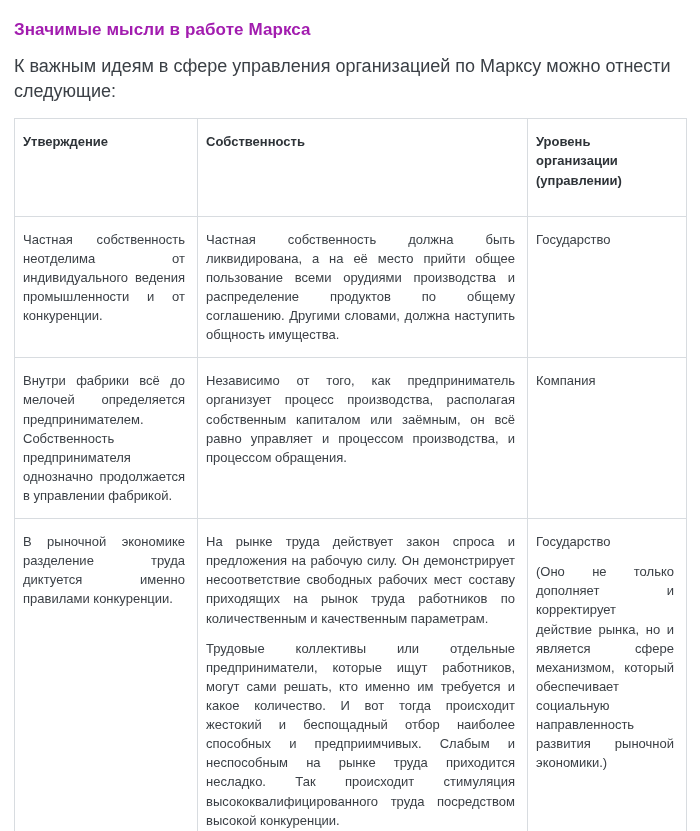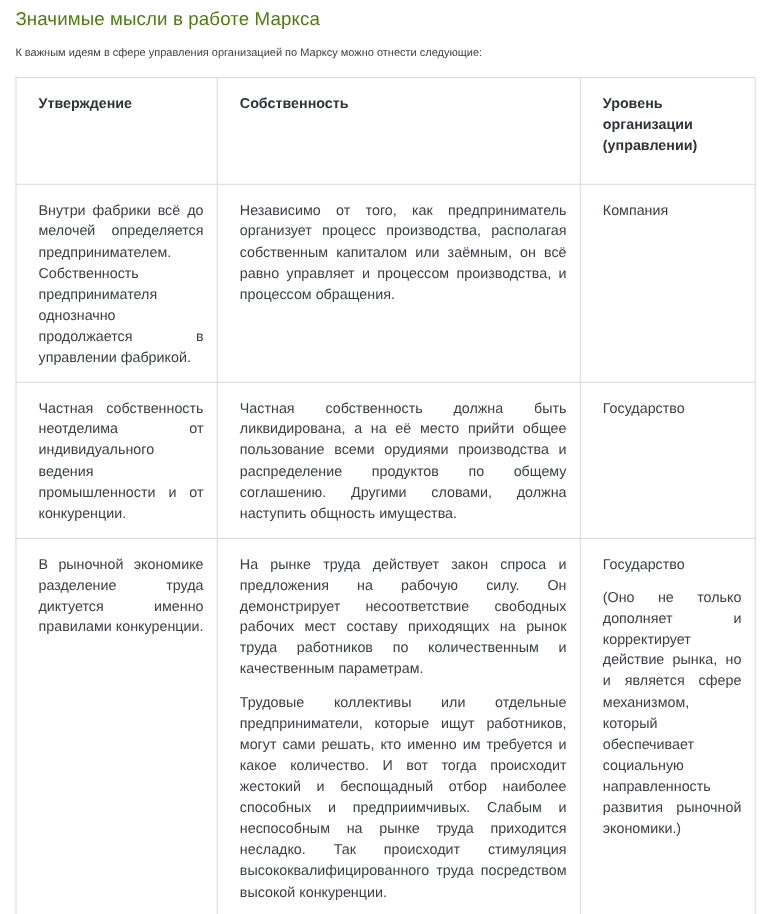--- a/index.html
+++ b/index.html
@@ -8,27 +8,27 @@
     font-family: "Liberation Sans", "DejaVu Sans", sans-serif;
   }
   .page {
     width: 700px;
     min-height: 831px;
     background: #ffffff;
     padding: 6px 14px 4px 14px;
   }
   .page-title {
     font-size: 17px;
-    font-weight: normal;
-    color: #4d7c0f;
-    margin: 2px 0 14px 0;
+    font-weight: bold;
+    color: #a21caf;
+    margin: 14px 0 14px 0;
     letter-spacing: 0.1px;
   }
   .intro {
-    font-size: 10px;
+    font-size: 18px;
     color: #3b4046;
     margin: 0 0 14px 0;
     line-height: 1.4;
   }
   table.marx-table {
     width: 672px;
     border-collapse: collapse;
     table-layout: fixed;
     border: 1px solid #d8dce0;
   }
@@ -36,21 +36,21 @@
   table.marx-table col.c2 { width: 330px; }
   table.marx-table col.c3 { width: 159px; }
   table.marx-table th,
   table.marx-table td {
     border: 1px solid #d8dce0;
     vertical-align: top;
     text-align: justify;
     font-size: 13px;
     line-height: 1.47;
     color: #3b4046;
-    padding: 13px 12px 13px 20px;
+    padding: 13px 12px 13px 8px;
   }
   table.marx-table th {
     font-weight: bold;
     color: #2e3338;
     padding-bottom: 26px;
   }
   table.marx-table td p { margin: 0 0 11px 0; }
   table.marx-table td p:last-child { margin-bottom: 0; }
   table.marx-table td.last-cell { padding-bottom: 0; }
 </style>
@@ -72,38 +72,38 @@
     <thead>
       <tr>
         <th>Утверждение</th>
         <th>Собственность</th>
         <th>Уровень организации (управлении)</th>
       </tr>
     </thead>
     <tbody>
       <tr>
         <td>
+          <p>Частная собственность неотделима от индивидуального ведения промышленности и от конкуренции.</p>
+        </td>
+        <td>
+          <p>Частная собственность должна быть ликвидирована, а на её место прийти общее пользование всеми орудиями производства и распределение продуктов по общему соглашению. Другими словами, должна наступить общность имущества.</p>
+        </td>
+        <td>
+          <p>Государство</p>
+        </td>
+      </tr>
+      <tr>
+        <td>
           <p>Внутри фабрики всё до мелочей определяется предпринимателем. Собственность предпринимателя однозначно продолжается в управлении фабрикой.</p>
         </td>
         <td>
           <p>Независимо от того, как предприниматель организует процесс производства, располагая собственным капиталом или заёмным, он всё равно управляет и процессом производства, и процессом обращения.</p>
         </td>
         <td>
           <p>Компания</p>
-        </td>
-      </tr>
-      <tr>
-        <td>
-          <p>Частная собственность неотделима от индивидуального ведения промышленности и от конкуренции.</p>
-        </td>
-        <td>
-          <p>Частная собственность должна быть ликвидирована, а на её место прийти общее пользование всеми орудиями производства и распределение продуктов по общему соглашению. Другими словами, должна наступить общность имущества.</p>
-        </td>
-        <td>
-          <p>Государство</p>
         </td>
       </tr>
       <tr>
         <td>
           <p>В рыночной экономике разделение труда диктуется именно правилами конкуренции.</p>
         </td>
         <td class="last-cell">
           <p>На рынке труда действует закон спроса и предложения на рабочую силу. Он демонстрирует несоответствие свободных рабочих мест составу приходящих на рынок труда работников по количественным и качественным параметрам.</p>
           <p>Трудовые коллективы или отдельные предприниматели, которые ищут работников, могут сами решать, кто именно им требуется и какое количество. И вот тогда происходит жестокий и беспощадный отбор наиболее способных и предприимчивых. Слабым и неспособным на рынке труда приходится несладко. Так происходит стимуляция высококвалифицированного труда посредством высокой конкуренции.</p>
           <p>Разделение труда усиливает зависимость рабочего, специализировавшегося на известном процессе производства, от предпринимателя и от колеблющихся условий рынка. В ситуации, когда рабочий не умеет ничего делать, кроме своей конкретной операции в производстве, у него возникнут проблемы в поиске другой работы, как следствие, придётся соглашаться на невыгодные условия, по сравнению с тем, кто имеет большое разнообразие профессиональных знаний и способностей.</p>

